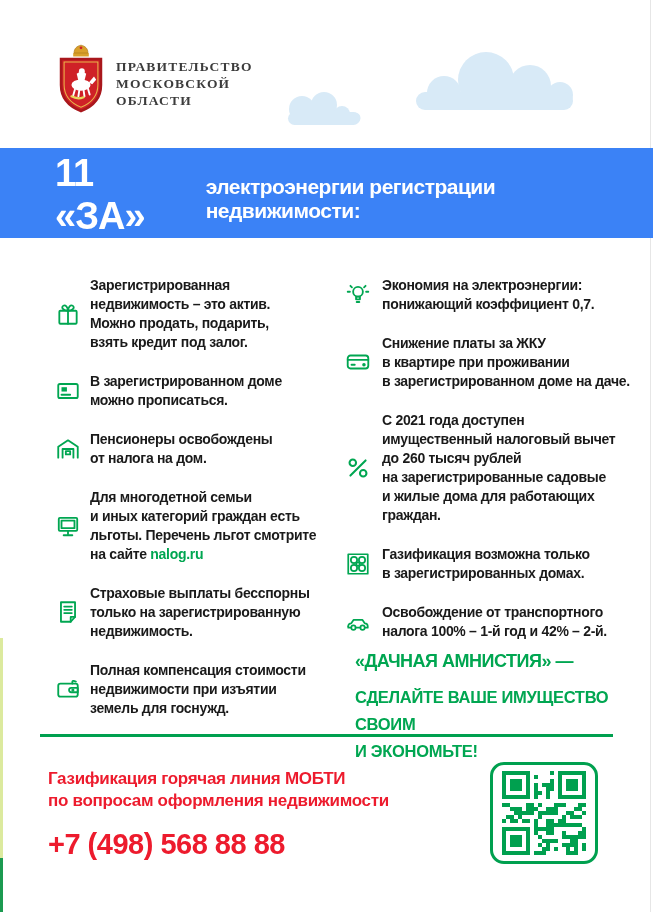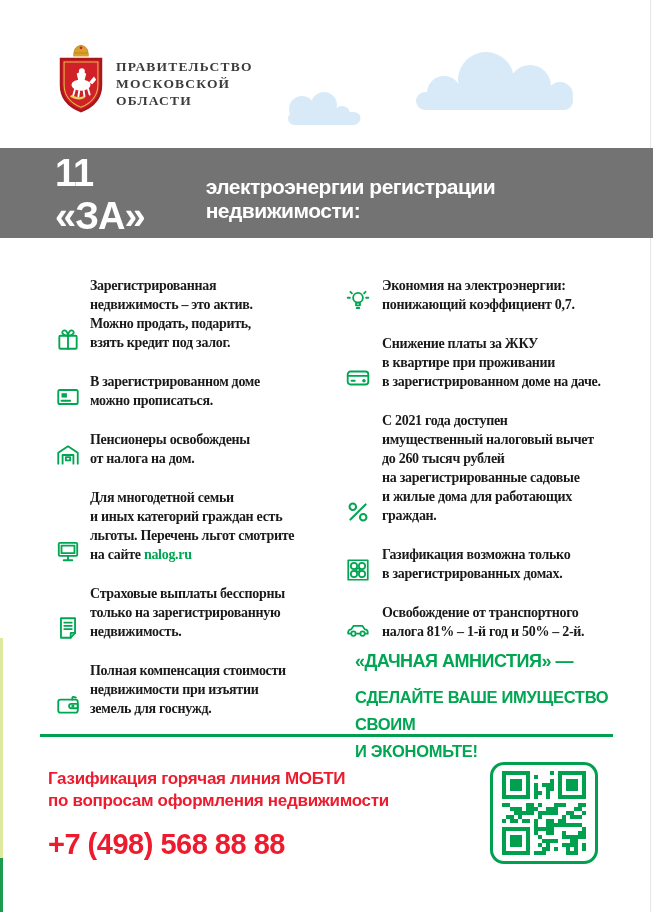--- a/index.html
+++ b/index.html
@@ -14,32 +14,32 @@
   
   .header{position:absolute;left:0;top:0;width:653px;height:148px;}
   .emblem{position:absolute;left:55px;top:44px;}
   .org{position:absolute;left:116px;top:58px;font-family:"Liberation Serif", serif;
        font-weight:bold;font-size:13.5px;line-height:17px;letter-spacing:1.2px;color:#3c3c3c;}
   .cloud{position:absolute;}
   .cloud.small{left:276px;top:90px;}
   .cloud.big{left:398px;top:52px;}
 
   
-  .banner{position:absolute;left:0;top:148px;width:653px;height:90px;background:#737373;
+  .banner{position:absolute;left:0;top:148px;width:653px;height:90px;background:#3b82f6;
           display:flex;align-items:baseline;padding-left:55px;box-sizing:border-box;}
   .banner-big{color:#fff;font-weight:bold;font-size:38px;letter-spacing:-1px;
               align-self:center;transform:translateY(2px);}
   .banner-sub{color:#fff;font-weight:bold;font-size:21px;letter-spacing:-0.5px;
               margin-left:14px;align-self:center;transform:translateY(6px);}
 
   
   .col{position:absolute;top:276px;}
   .col.left{left:55px;width:280px;}
   .col.right{left:345px;width:295px;}
-  .benefit{display:flex;align-items:flex-end;margin-bottom:20px;font-family:Liberation Serif, serif;}
+  .benefit{display:flex;align-items:center;margin-bottom:20px;}
   .b-icon{flex:0 0 26px;margin-right:9px;margin-top:-1px;line-height:0;}
   .col.right .b-icon{margin-right:11px;}
   .b-text{margin:0;font-size:14px;line-height:19px;font-weight:bold;color:#1a1a1a;
           letter-spacing:-0.3px;white-space:pre-line;}
   .b-text .link{color:#00A651;text-decoration:none;font-weight:bold;}
 
   
   .slogan{position:absolute;left:355px;top:641px;width:280px;color:#00A651;font-weight:bold;}
   .slogan-l1{font-size:18px;letter-spacing:-0.5px;line-height:40px;}
   .slogan-l2{font-size:16.5px;letter-spacing:-0.3px;line-height:27px;margin-top:3px;}
@@ -275,21 +275,21 @@
       <span class="b-icon">
         <svg width="26" height="26" viewBox="0 0 24 24" fill="none" stroke="#00A651" stroke-width="1.6" stroke-linecap="round" stroke-linejoin="round">
           <path d="M3 16 c0-1.8 1-2.8 2.8-2.8 L8 10 h8 l2.2 3.2 C20 13.2 21 14.2 21 16 v1.2 h-2.3"></path>
           <path d="M3 16 v1.2 h2.3"></path>
           <circle cx="7.8" cy="17.2" r="2"></circle>
             <circle cx="16.2" cy="17.2" r="2"></circle>
           <line x1="9.8" y1="17.2" x2="14.2" y2="17.2"></line>
         </svg>
       </span>
       <p class="b-text"><span>Освобождение от транспортного
-налога 81% – 1-й год и 50% – 2-й.</span></p>
+налога 100% – 1-й год и 42% – 2-й.</span></p>
     </div>
   </div>
 
   <div class="slogan">
     <div class="slogan-l1">«ДАЧНАЯ АМНИСТИЯ» —</div>
     <div class="slogan-l2">СДЕЛАЙТЕ ВАШЕ ИМУЩЕСТВО СВОИМ</div>
     <div class="slogan-l3">И ЭКОНОМЬТЕ!</div>
   </div>
 
   <div class="divider"></div>

